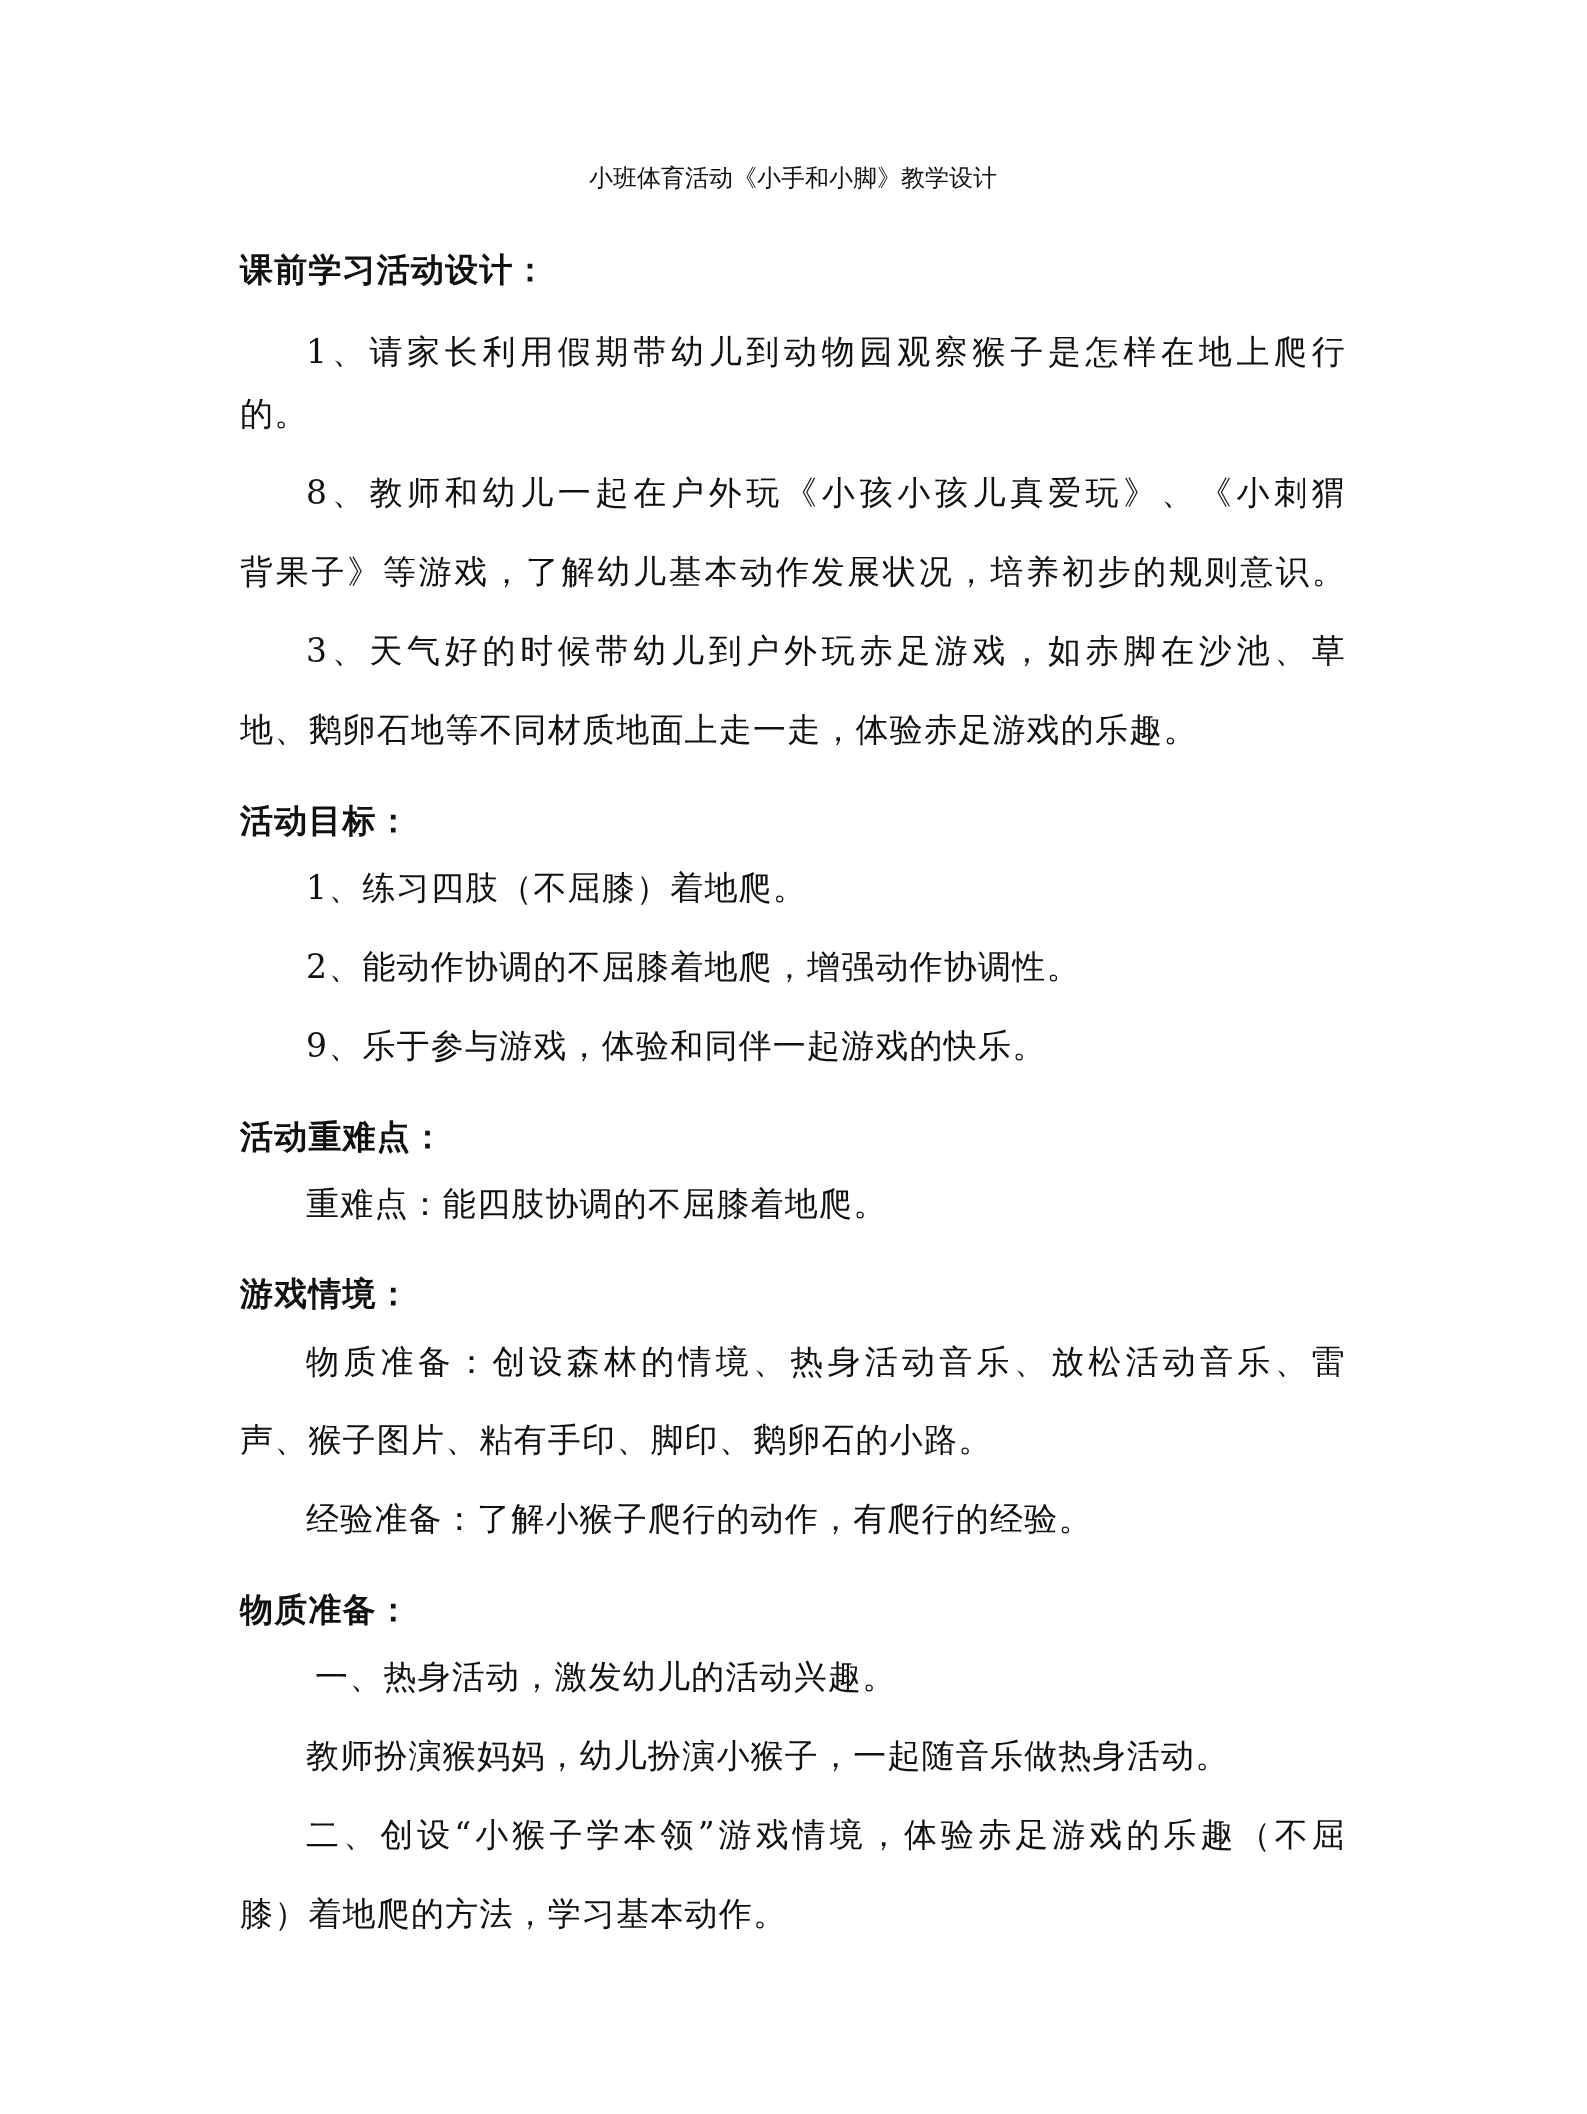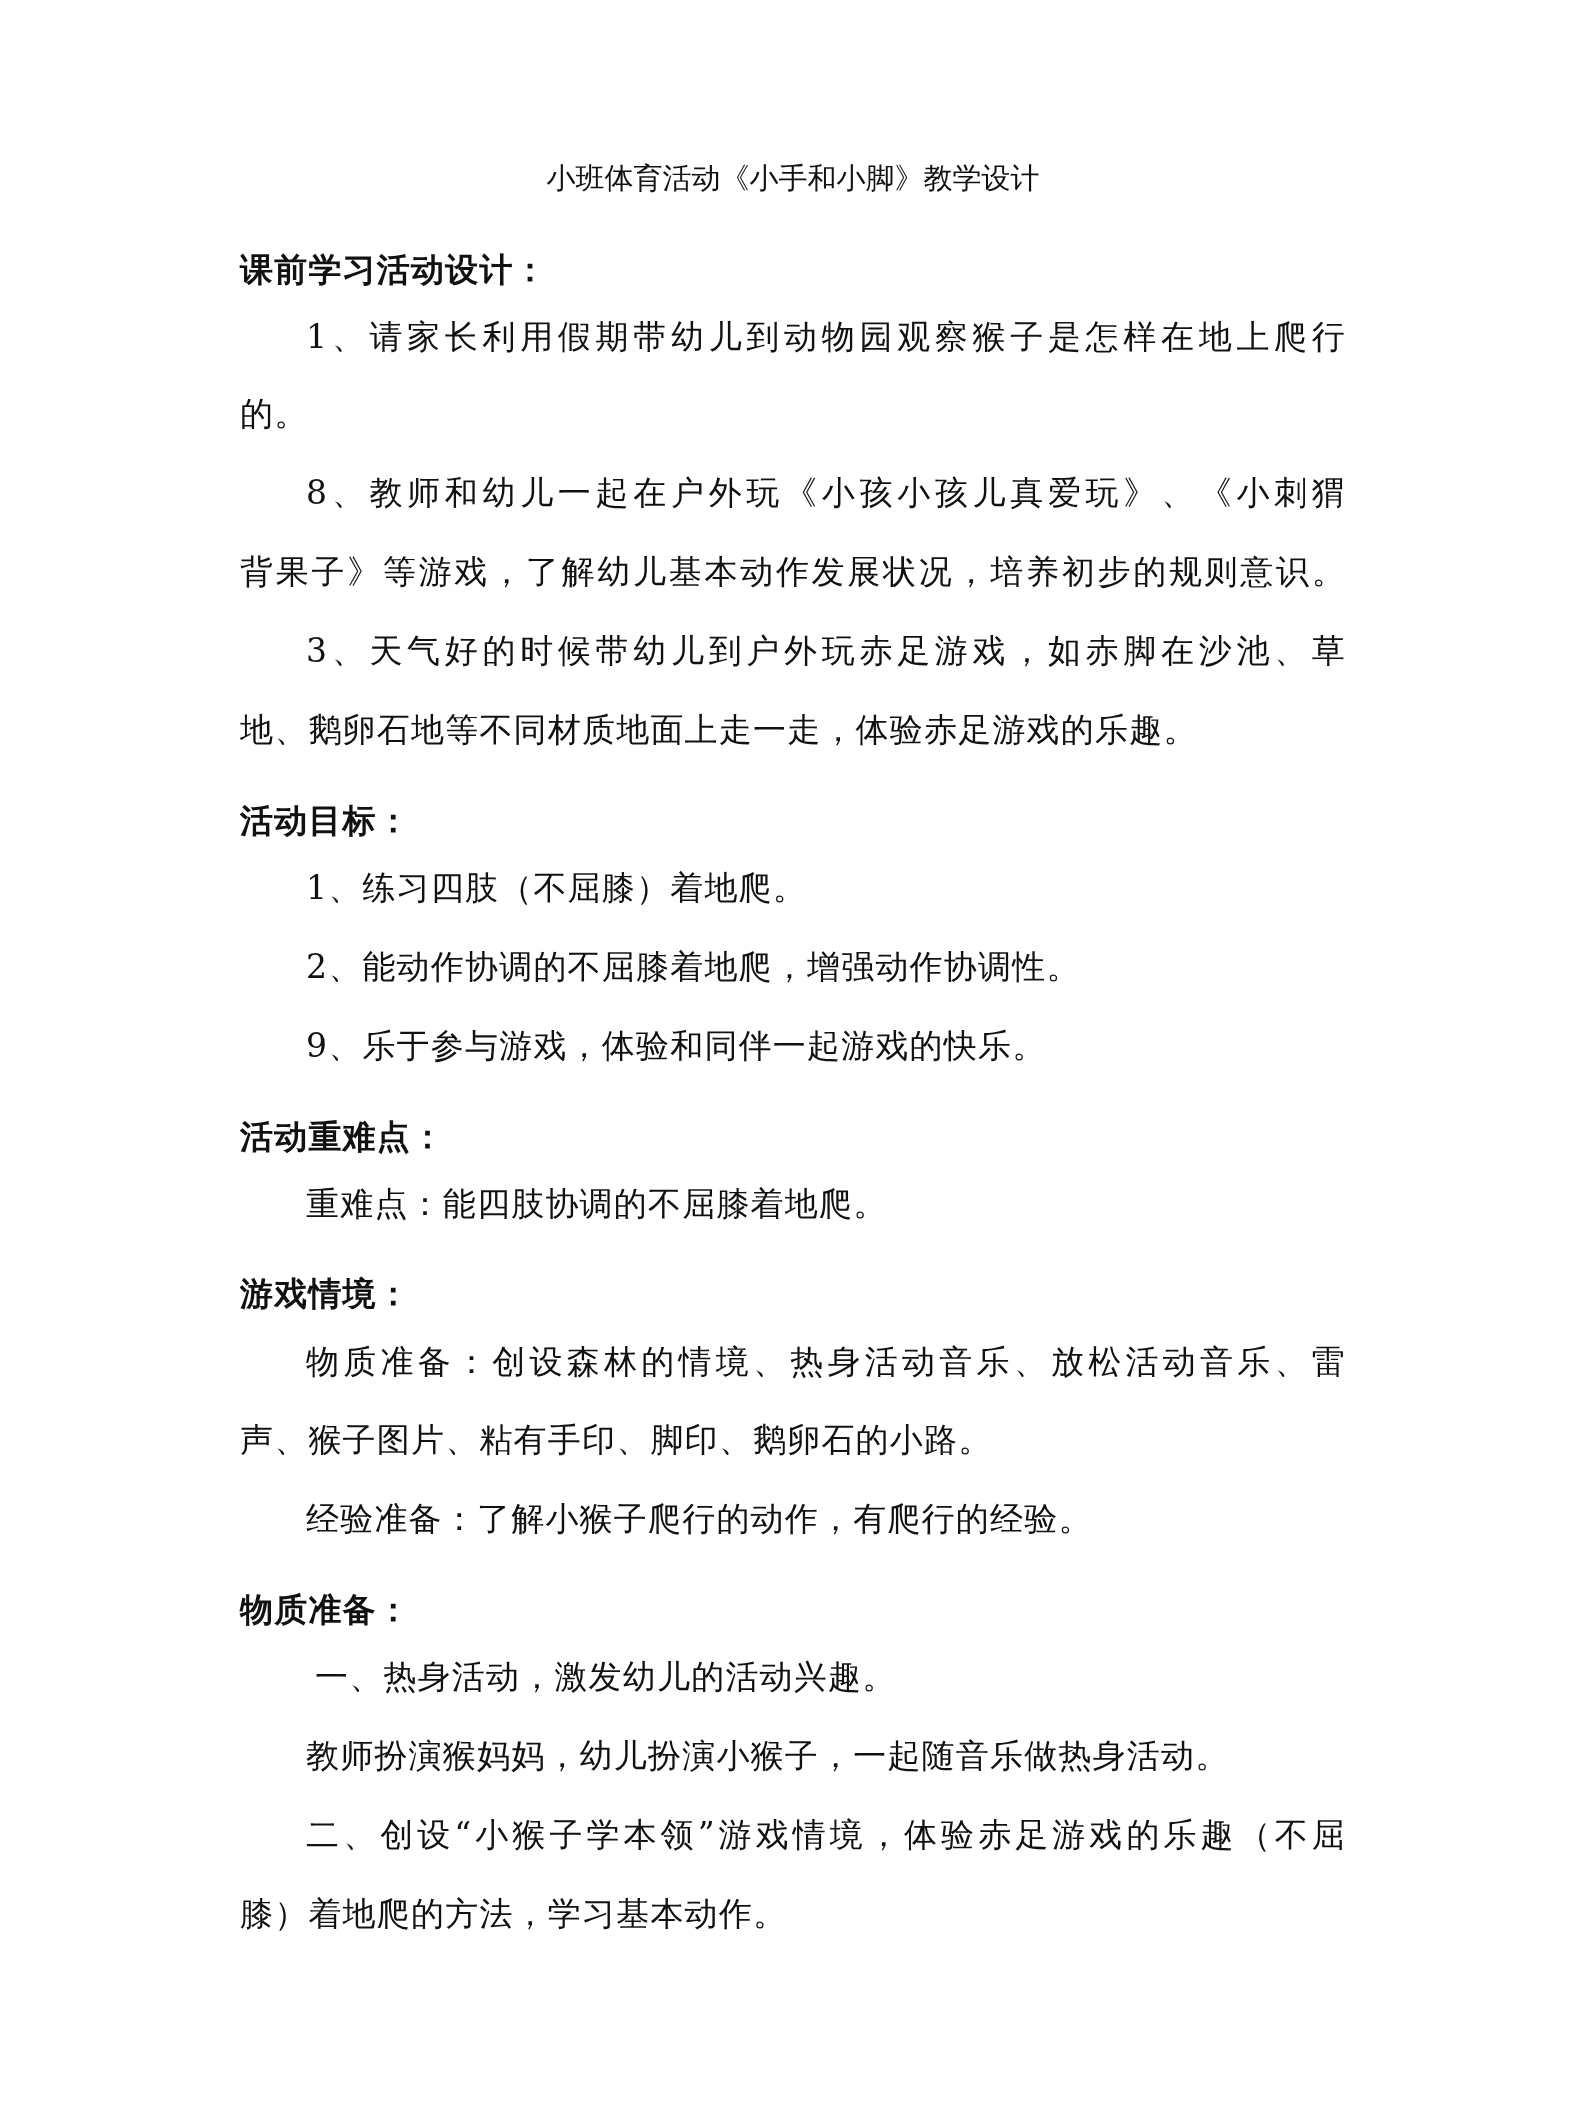--- a/index.html
+++ b/index.html
@@ -1,36 +1,36 @@
 <!DOCTYPE html>
 <html><head>
 <meta charset="utf-8">
 <style>
   html, body { margin: 0; padding: 0; background: #ffffff; }
   body { width: 1587px; height: 2114px; position: relative; overflow: hidden;
          font-family: "DejaVu Serif", "Liberation Serif", serif; color: #111; }
   .page { position: absolute; left: 240px; top: 0; width: 1106px; }
   .title { position: absolute; left: 0; width: 1106px; top: 158px; text-align: center;
-           font-size: 29px; line-height: 40px; letter-spacing: 0; }
+           font-size: 24px; line-height: 40px; letter-spacing: 0; }
   .line { position: absolute; left: 0; white-space: nowrap; font-size: 33px; line-height: 40px;
           letter-spacing: 1.2px; }
   .heading { font-weight: bold; margin-top: 12px; }
   .indent { left: 66px; }
   .indent-sm { left: 75px; }
   .justify { width: 1106px; text-align-last: justify; text-align: justify; white-space: normal; }
   .indent.justify { width: 1040px; }
 </style>
 </head>
 <body>
 
 <div class="page">
   <div class="title">小班体育活动《小手和小脚》教学设计</div>
 
   <div class="line heading" style="top:238px">课前学习活动设计：</div>
-  <div class="line indent justify" style="top:317px">1、请家长利用假期带幼儿到动物园观察猴子是怎样在地上爬行</div>
+  <div class="line indent justify" style="top:332px">1、请家长利用假期带幼儿到动物园观察猴子是怎样在地上爬行</div>
   <div class="line" style="top:394px">的。</div>
   <div class="line indent justify" style="top:473px">8、教师和幼儿一起在户外玩《小孩小孩儿真爱玩》、《小刺猬</div>
   <div class="line justify" style="top:552px">背果子》等游戏，了解幼儿基本动作发展状况，培养初步的规则意识。</div>
   <div class="line indent justify" style="top:631px">3、天气好的时候带幼儿到户外玩赤足游戏，如赤脚在沙池、草</div>
   <div class="line" style="top:710px">地、鹅卵石地等不同材质地面上走一走，体验赤足游戏的乐趣。</div>
 
   <div class="line heading" style="top:789px">活动目标：</div>
   <div class="line indent" style="top:868px">1、练习四肢（不屈膝）着地爬。</div>
   <div class="line indent" style="top:947px">2、能动作协调的不屈膝着地爬，增强动作协调性。</div>
   <div class="line indent" style="top:1026px">9、乐于参与游戏，体验和同伴一起游戏的快乐。</div>

